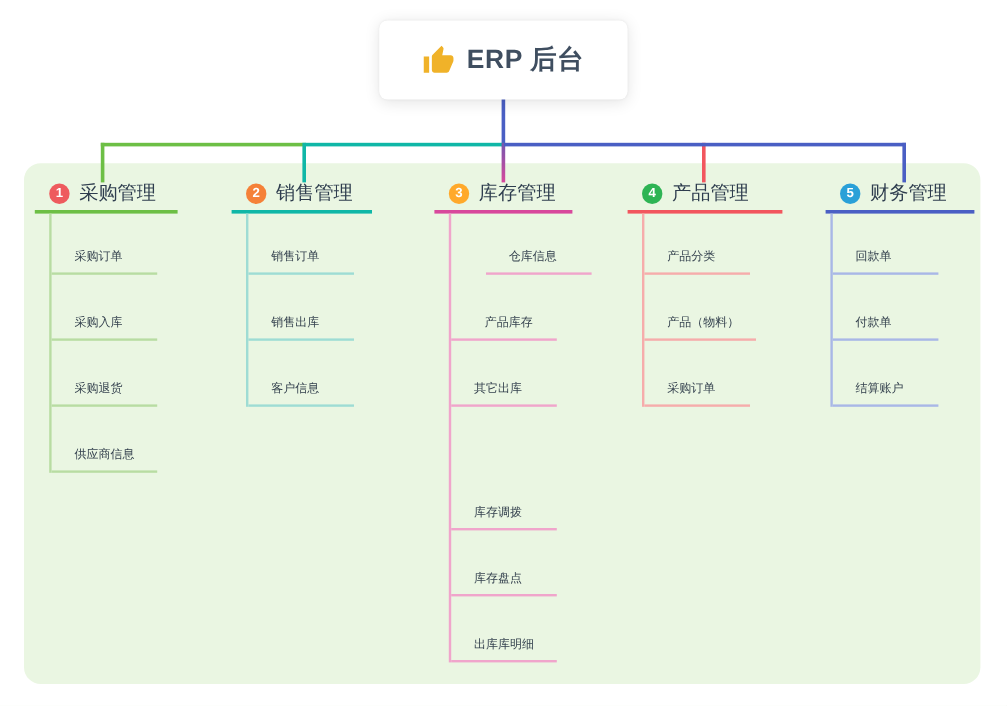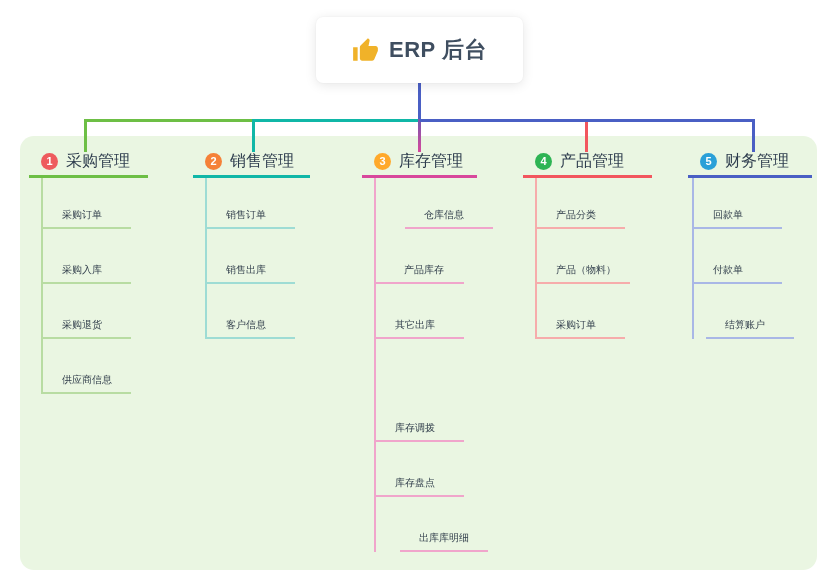--- a/index.html
+++ b/index.html
@@ -126,21 +126,21 @@
         </li>
         <li class="child-item" style="border-bottom-color: rgb(240, 165, 203);">
           <span class="child-label">其它出库</span>
         </li>
         <li class="child-item" style="border-bottom-color: rgb(240, 165, 203); margin-top: 48px;">
           <span class="child-label">库存调拨</span>
         </li>
         <li class="child-item" style="border-bottom-color: rgb(240, 165, 203);">
           <span class="child-label">库存盘点</span>
         </li>
-        <li class="child-item" style="border-bottom-color: rgb(240, 165, 203); margin-left: 24px;">
+        <li class="child-item" style="border-bottom-color: rgb(240, 165, 203);">
           <span class="child-label">出库库明细</span>
         </li>
       </ul>
       <div class="branch-header" style="left: 523px; width: 117px; border-bottom-color: rgb(242, 86, 94);">
         <span class="badge" style="background: rgb(46, 180, 84);">4</span>
         <span class="branch-label">产品管理</span>
       </div>
       <ul class="children" style="left: 535px; top: 178px; border-left-color: rgb(246, 172, 171);">
         <li class="child-item" style="border-bottom-color: rgb(246, 172, 171);">
           <span class="child-label">产品分类</span>
@@ -156,18 +156,18 @@
         <span class="badge" style="background: rgb(42, 160, 216);">5</span>
         <span class="branch-label">财务管理</span>
       </div>
       <ul class="children" style="left: 692px; top: 178px; border-left-color: rgb(169, 183, 230);">
         <li class="child-item" style="border-bottom-color: rgb(169, 183, 230);">
           <span class="child-label">回款单</span>
         </li>
         <li class="child-item" style="border-bottom-color: rgb(169, 183, 230);">
           <span class="child-label">付款单</span>
         </li>
-        <li class="child-item" style="border-bottom-color: rgb(169, 183, 230); margin-left: 12px;">
+        <li class="child-item" style="border-bottom-color: rgb(169, 183, 230);">
           <span class="child-label">结算账户</span>
         </li>
       </ul>
     </div>
 </div>
 
 </body></html>

